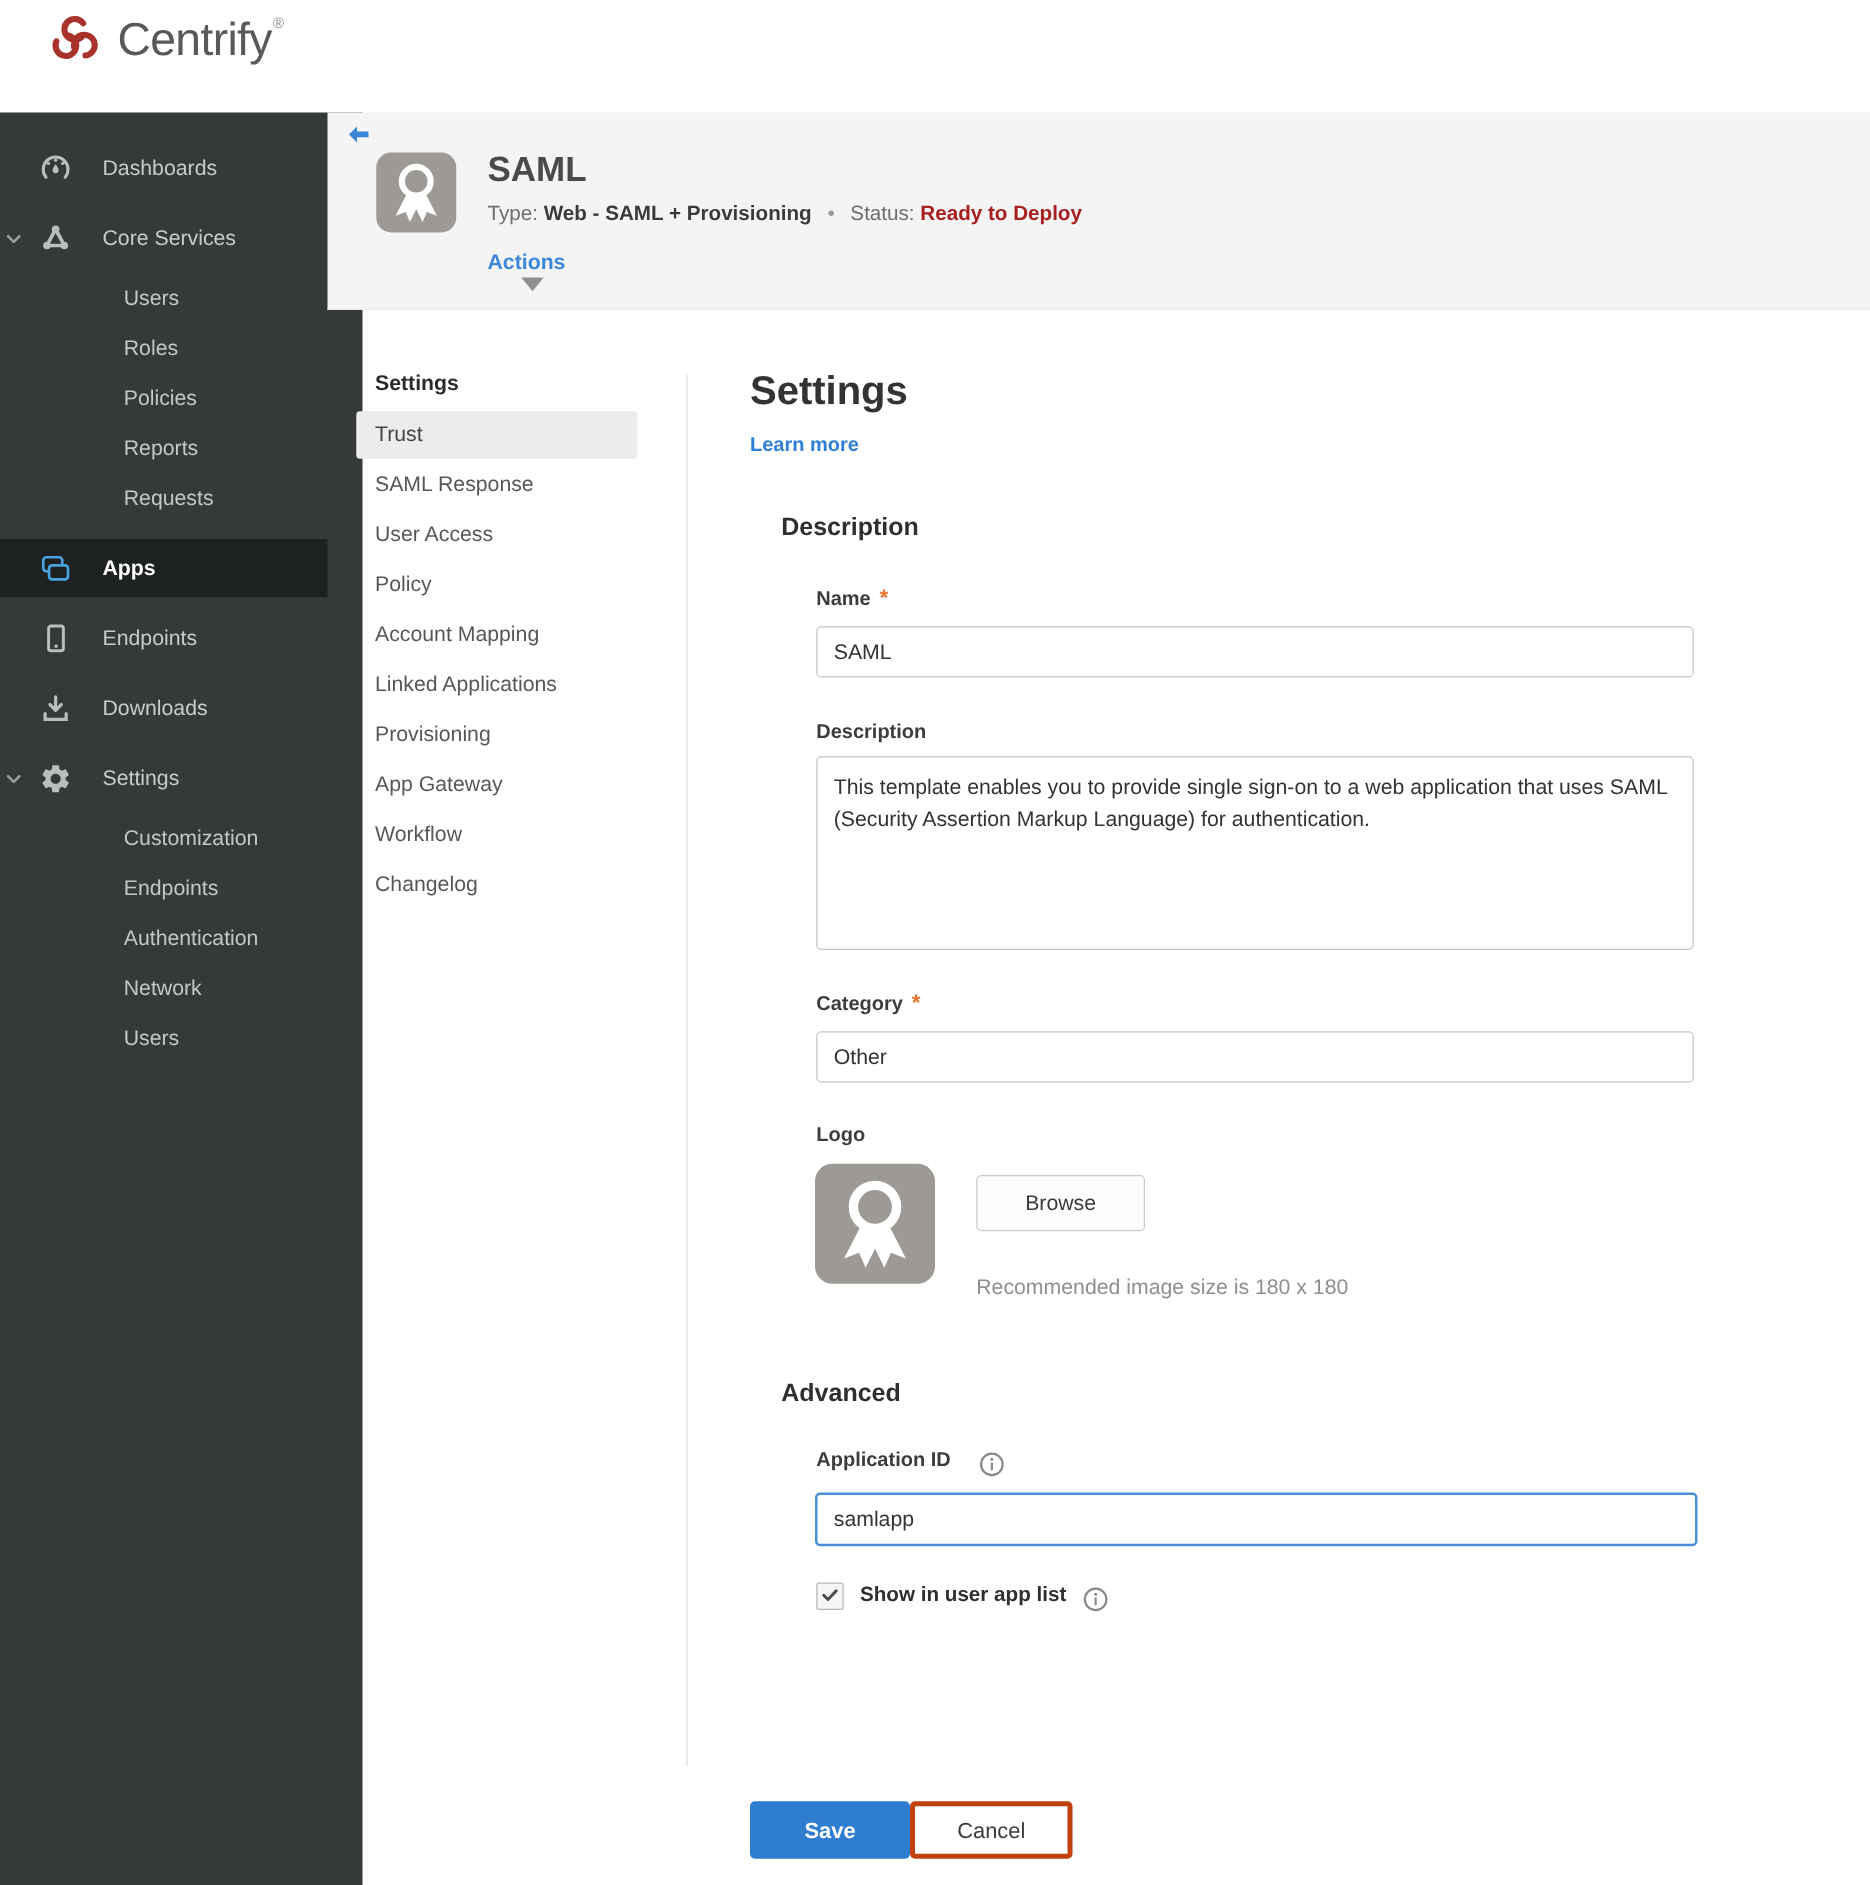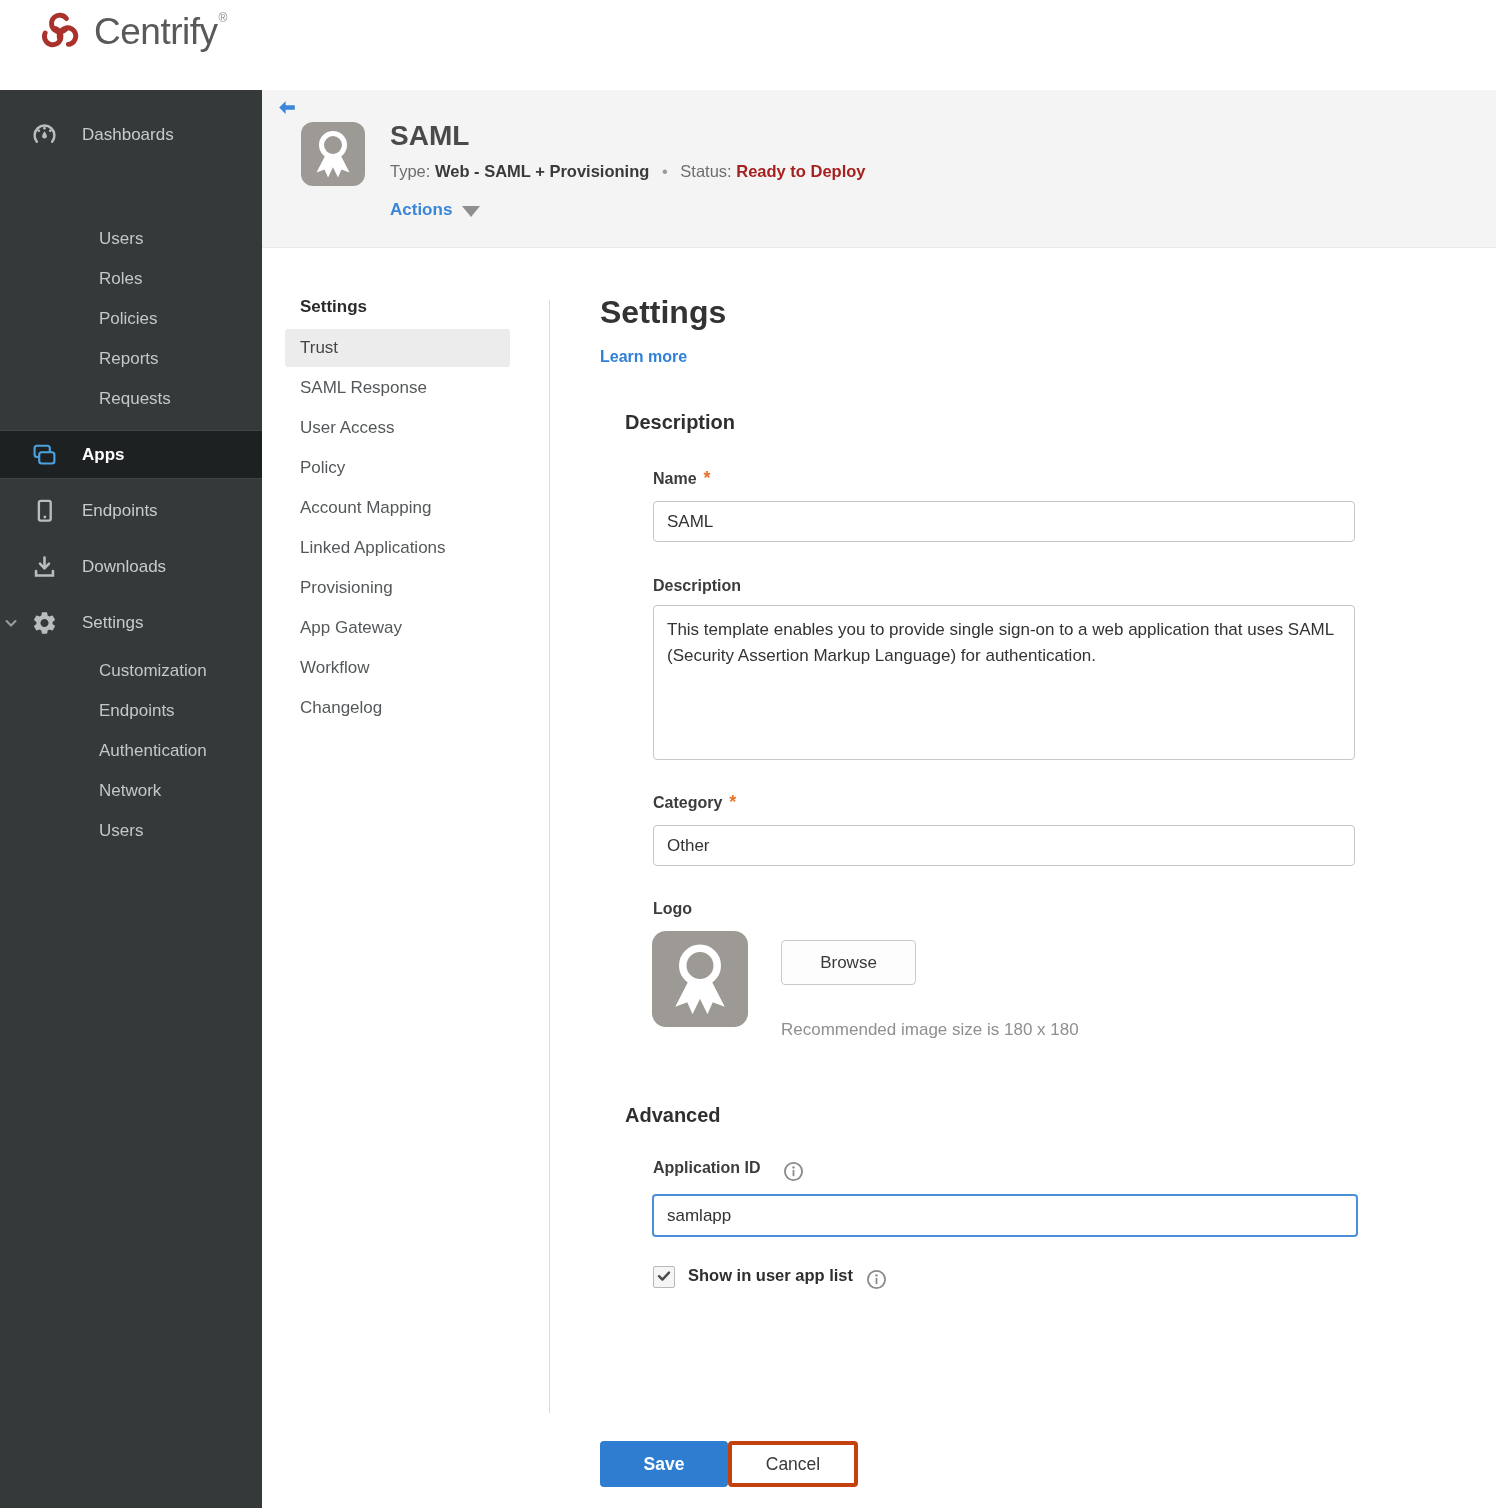--- a/index.html
+++ b/index.html
@@ -10,42 +10,42 @@
   }
 
   
   .topbar{position:absolute;left:0;top:0;width:1496px;height:90px;background:#ffffff;}
   .brand{position:absolute;left:34px;top:6px;display:flex;align-items:center;cursor:pointer;}
   .brand svg{width:52px;height:52px;}
   .brand-name{font-size:37px;color:#58595b;font-weight:500;letter-spacing:-0.5px;margin-left:8px;}
   .brand-mark{font-size:12px;color:#8a8a8a;vertical-align:top;position:relative;top:-14px;left:1px;}
 
   
-  .sidebar{position:absolute;left:0;top:90px;width:262px;height:1418px;background:#35393a;}
+  .sidebar{position:absolute;left:0;top:90px;width:290px;height:1418px;background:#35393a;}
   .srow{position:absolute;left:0;width:262px;height:40px;cursor:pointer;}
   .srow .slabel{position:absolute;left:82px;top:50%;transform:translateY(-50%);
     font-size:17px;color:#c8cbcb;font-weight:500;white-space:nowrap;}
   .srow.sub .slabel{left:99px;font-weight:400;color:#c4c7c7;}
   .sicon{position:absolute;left:31px;top:50%;transform:translateY(-50%);width:27px;height:27px;color:#b9bdbd;}
   .schev{position:absolute;left:3px;top:50%;transform:translateY(-50%);width:16px;height:16px;color:#9aa0a0;}
   .srow.active{height:47px;background:#1d2122;border-top:1px solid #3f4445;border-bottom:1px solid #3f4445;}
   .srow.active .slabel{color:#ffffff;font-weight:700;}
   .srow.active .sicon{color:#4aa3e0;}
 
   
   .appband{position:absolute;left:262px;top:90px;width:1234px;height:157px;background:#f4f4f4;border-bottom:1px solid #e9e9e9;}
   .back-btn{position:absolute;left:14px;top:7px;width:22px;height:22px;color:#3a86d8;cursor:pointer;}
   .appicon{position:absolute;left:39px;top:32px;width:64px;height:64px;background:#9d9a96;border-radius:12px;}
   .appicon svg{width:64px;height:64px;display:block;}
   .app-title{position:absolute;left:128px;top:30px;font-size:28px;font-weight:700;color:#4a4a4a;}
   .app-meta{position:absolute;left:128px;top:72px;font-size:16.5px;color:#6e6e6e;white-space:nowrap;}
   .app-meta b{color:#3a3a3a;font-weight:700;}
   .app-meta .sep{color:#9a9a9a;margin:0 8px;}
   .app-meta .status-val{color:#a6201f;font-weight:700;}
-  .actions{position:absolute;left:128px;top:110px;font-size:17px;font-weight:700;color:#3a86d8;cursor:pointer;display:flex;align-items:center;}
+  .actions{position:absolute;left:128px;top:110px;font-size:17px;font-weight:700;color:#3a86d8;cursor:pointer;display:flex;align-items:center;flex-direction:column;}
   .actions .tri{width:0;height:0;border-left:9px solid transparent;border-right:9px solid transparent;border-top:11px solid #8f8f8f;margin-left:10px;margin-top:2px;}
 
   
   .subnav-heading{position:absolute;left:300px;top:297px;font-size:17px;font-weight:700;color:#2b2b2b;}
   .snitem{position:absolute;left:285px;width:225px;height:38px;cursor:pointer;border-radius:3px;}
   .snitem span{position:absolute;left:15px;top:50%;transform:translateY(-50%);font-size:17px;color:#55585a;white-space:nowrap;}
   .snitem.active{background:#ececec;}
   .snitem.active span{color:#454545;}
   .vdivider{position:absolute;left:549px;top:300px;width:1px;height:1113px;background:#dcdcdc;}
 
@@ -147,20 +147,29 @@
   </div>
 </header>
 
 <nav class="sidebar">
   <div class="srow" style="top:25px;">
     <svg class="sicon">
         <use href="#i-gauge"></use>
       </svg>
     <span class="slabel">Dashboards</span>
   </div>
+  <div class="srow" style="top:81px;">
+    <svg class="schev">
+        <use href="#i-chevdown"></use>
+      </svg>
+    <svg class="sicon">
+        <use href="#i-coreservices"></use>
+      </svg>
+    <span class="slabel">Core Services</span>
+  </div>
   <div class="srow sub" style="top:129px;">
     <span class="slabel">Users</span>
   </div>
   <div class="srow sub" style="top:169px;">
     <span class="slabel">Roles</span>
   </div>
   <div class="srow sub" style="top:209px;">
     <span class="slabel">Policies</span>
   </div>
   <div class="srow sub" style="top:249px;">

